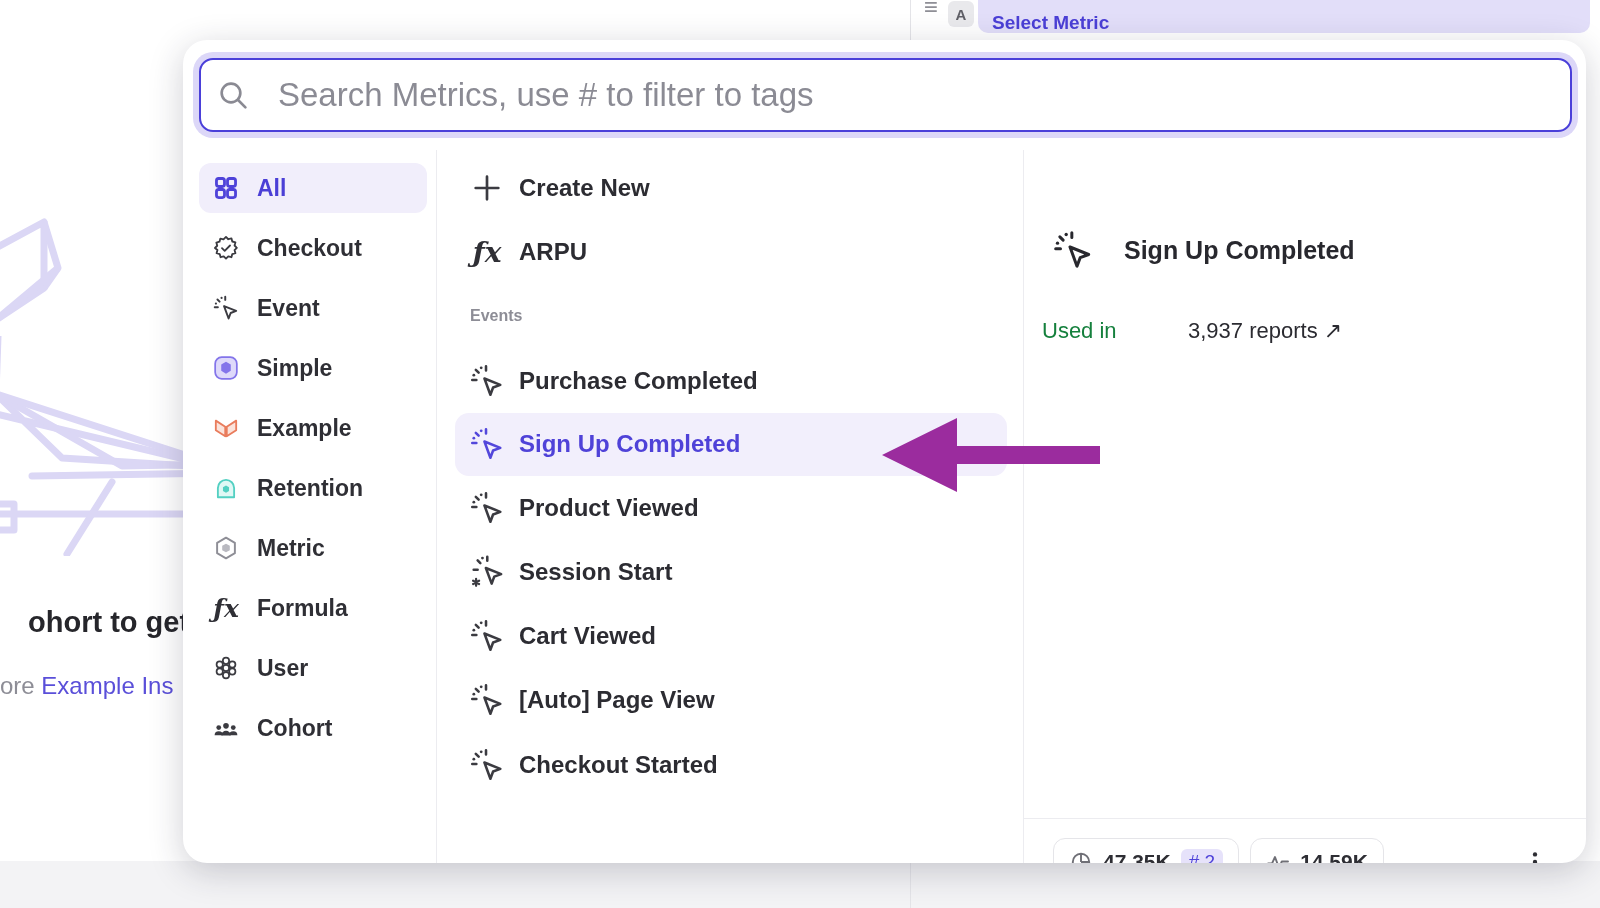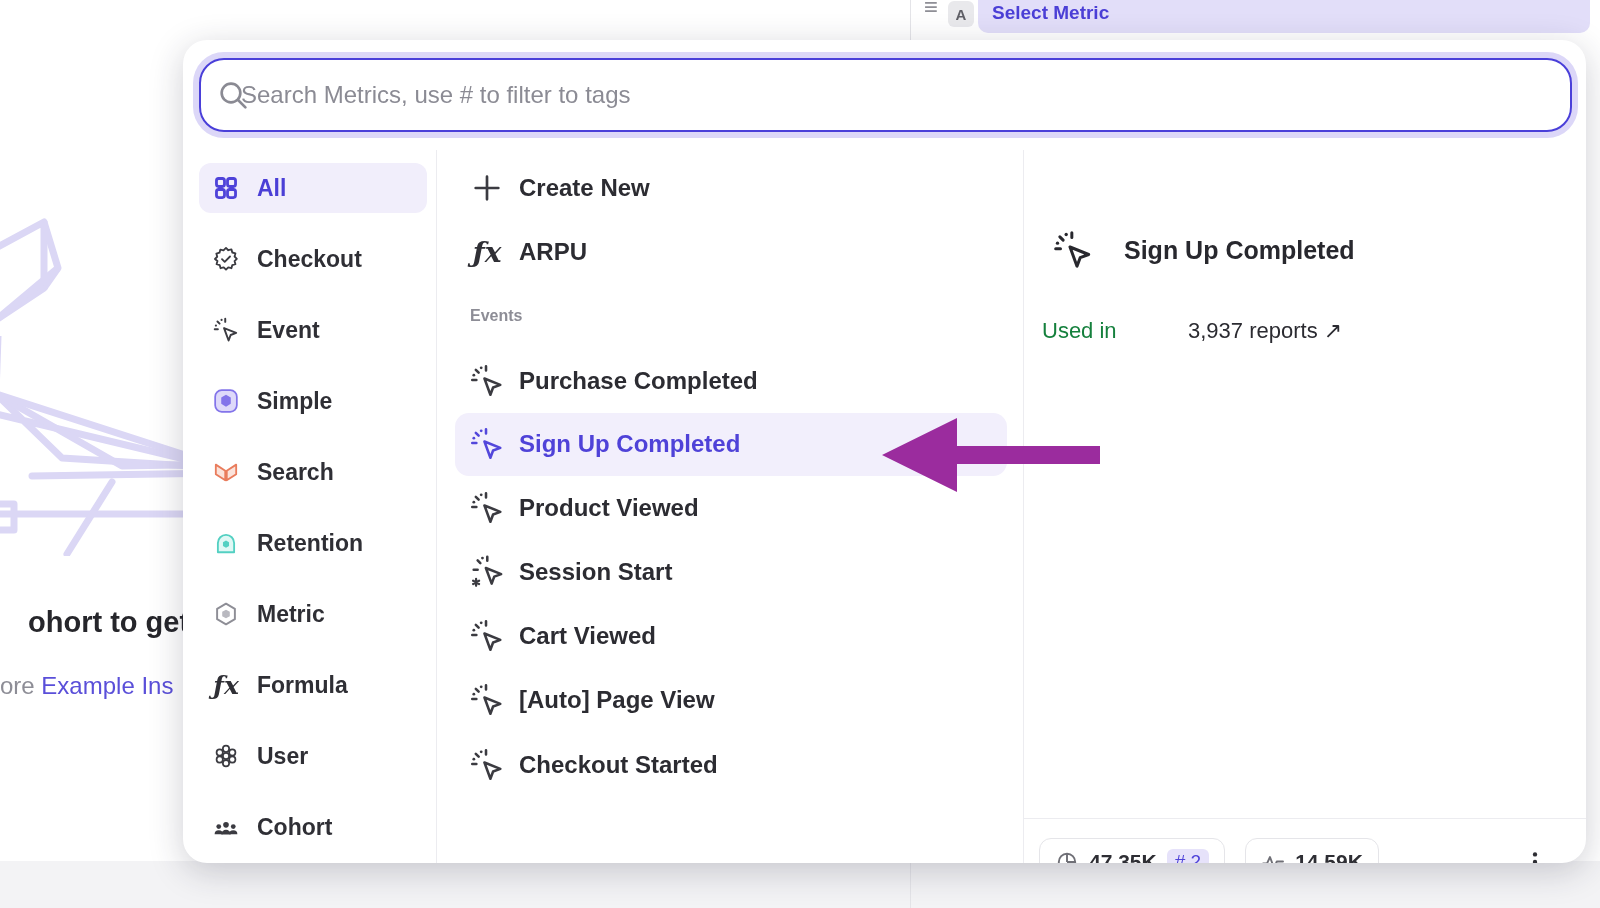--- a/index.html
+++ b/index.html
@@ -10,37 +10,37 @@
   .bg-bottom{position:absolute;left:0;top:861px;width:1600px;height:47px;background:#f3f3f5;}
   .bg-vline{position:absolute;left:910px;top:0;width:1px;height:908px;background:#e4e4e8;}
   .bg-art{position:absolute;left:-8px;top:216px;}
   .bg-headline{position:absolute;left:0;top:606px;font-size:29px;font-weight:700;color:#26262b;white-space:nowrap;margin-left:28px;}
   .bg-linkline{position:absolute;left:0;top:672px;font-size:24px;color:#8d8d96;white-space:nowrap;}
   .bg-linkline .lnk{color:#5a4fd9;font-weight:500;}
   .bg-toolbar-hl{position:absolute;left:978px;top:0;width:612px;height:33px;background:#e2def9;border-radius:0 0 10px 10px;}
   .bg-hamburger{position:absolute;left:924px;top:-7px;font-size:24px;color:#8f8f96;}
   .bg-abadge{position:absolute;left:948px;top:1px;width:26px;height:26px;background:#e9e9ec;border-radius:6px;
              display:flex;align-items:center;justify-content:center;font-size:15px;font-weight:700;color:#5f5f66;}
-  .bg-selmetric{position:absolute;left:992px;top:2px;font-size:19px;font-weight:700;color:#4b3fd6;}
+  .bg-selmetric{position:absolute;left:992px;top:12px;font-size:19px;font-weight:700;color:#4b3fd6;}
 
   
   .dialog{position:absolute;left:183px;top:40px;width:1403px;height:823px;background:#fff;border-radius:24px;
           box-shadow:0 8px 34px rgba(35,35,60,.22);overflow:hidden;z-index:10;}
   .search-wrap{position:absolute;left:16px;top:18px;right:14px;height:74px;}
-  .search-input{width:100%;height:100%;box-sizing:border-box;border:2.5px solid #4a3fd9;border-radius:25px;
-                box-shadow:0 0 0 6px #dcd7f8;padding:0 20px 0 40px;font-size:24px;color:#2e2e34;outline:none;
+  .search-input{width:100%;height:100%;box-sizing:border-box;border:2.5px solid #4a3fd9;border-radius:14px;
+                box-shadow:0 0 0 6px #dcd7f8;padding:0 20px 0 77px;font-size:33px;color:#2e2e34;outline:none;
                 font-family:"Liberation Sans",sans-serif;background:#fff;}
   .search-input::placeholder{color:#8b8b94;}
   .search-icon{position:absolute;left:18px;top:21px;width:32px;height:32px;}
 
   .content{position:absolute;left:0;top:110px;right:0;bottom:0;display:flex;}
 
   
   .sidebar{position:relative;width:254px;box-sizing:border-box;padding:13px 10px 0 16px;border-right:1px solid #ececf0;flex:none;}
-  .side-item{display:flex;align-items:center;gap:17px;height:50px;margin-bottom:21px;width:228px;box-sizing:border-box;
+  .side-item{display:flex;align-items:center;gap:17px;height:50px;margin-bottom:10px;width:228px;box-sizing:border-box;
              padding-left:13px;border-radius:12px;font-size:23px;font-weight:600;color:#2f2f35;cursor:pointer;}
   .side-item.selected{background:#f1eefb;color:#4b3fd6;}
   .side-ic{width:28px;height:28px;flex:none;display:flex;align-items:center;justify-content:center;}
   .fx{font-family:"DejaVu Serif",serif;font-style:italic;font-size:25px;color:#2f2f35;}
 
   
   .listcol{position:relative;width:587px;box-sizing:border-box;border-right:1px solid #ececf0;padding-top:6px;flex:none;}
   .row{display:flex;align-items:center;gap:15px;height:64.2px;padding-left:33px;font-size:24px;font-weight:600;color:#2c2c32;cursor:pointer;}
   .row.header{font-size:16px;font-weight:700;color:#8d8d96;cursor:default;}
   .row.selected{margin:0 16px 0 18px;padding-left:15px;background:#f2effc;border-radius:14px;color:#4f42d8;height:63px;}
@@ -50,21 +50,21 @@
 
   
   .detail{position:relative;flex:1;}
   .detail-header{position:absolute;left:29px;top:80px;display:flex;align-items:center;gap:31px;}
   .detail-ev{width:40px;height:40px;color:#28282e;}
   .detail-title{font-size:25px;font-weight:700;color:#28282e;}
   .usedin{position:absolute;left:18px;top:168px;display:flex;align-items:center;font-size:22px;}
   .usedin .lbl{color:#15803d;width:146px;}
   .usedin .val{color:#2b2b31;font-weight:500;cursor:pointer;}
   .detail-divider{position:absolute;left:0;top:668px;right:0;height:1px;background:#ececf0;}
-  .pills{position:absolute;left:15px;top:688px;display:flex;gap:20px;}
+  .pills{position:absolute;left:29px;top:688px;display:flex;gap:11px;}
   .pill{display:flex;align-items:center;gap:10px;height:45px;padding:0 15px;border:1px solid #e5e5e9;border-radius:12px;
         background:#fff;font-size:21px;font-weight:600;color:#2e2e34;cursor:pointer;}
   .pill-badge{background:#e6e2fa;color:#4f43d9;border-radius:6px;padding:2px 8px;font-size:19px;font-weight:500;}
   .kebab{position:absolute;left:496px;top:697px;width:30px;height:30px;display:flex;align-items:center;justify-content:center;cursor:pointer;}
 
   
   .arrow-overlay{position:absolute;left:880px;top:416px;z-index:20;pointer-events:none;}
 </style>
 </head>
 <body>
@@ -178,21 +178,21 @@
 
         <div class="side-item">
           <span class="side-ic">
             <svg viewBox="0 0 24 24" width="26" height="26">
               <g stroke="#e97c5c" stroke-width="1.7" stroke-linejoin="round" fill="#fbe3db">
                 <path d="M2.6 5.2L11.3 10.8L11.3 19.6L2.6 14Z"></path>
                 <path d="M21.4 5.2L12.7 10.8L12.7 19.6L21.4 14Z"></path>
               </g>
             </svg>
           </span>
-          <span>Search</span>
+          <span>Example</span>
         </div>
 
         <div class="side-item">
           <span class="side-ic">
             <svg viewBox="0 0 24 24" width="26" height="26">
               <path d="M4.5 20.5V12a7.5 7.5 0 0 1 15 0v8.5Z" fill="#e0f8f5" stroke="#53d0c2" stroke-width="1.7" stroke-linejoin="round"></path>
               <polygon points="12,9.8 14.8,11.4 14.8,14.8 12,16.4 9.2,14.8 9.2,11.4" fill="#53d0c2"></polygon>
             </svg>
           </span>
           <span>Retention</span>

